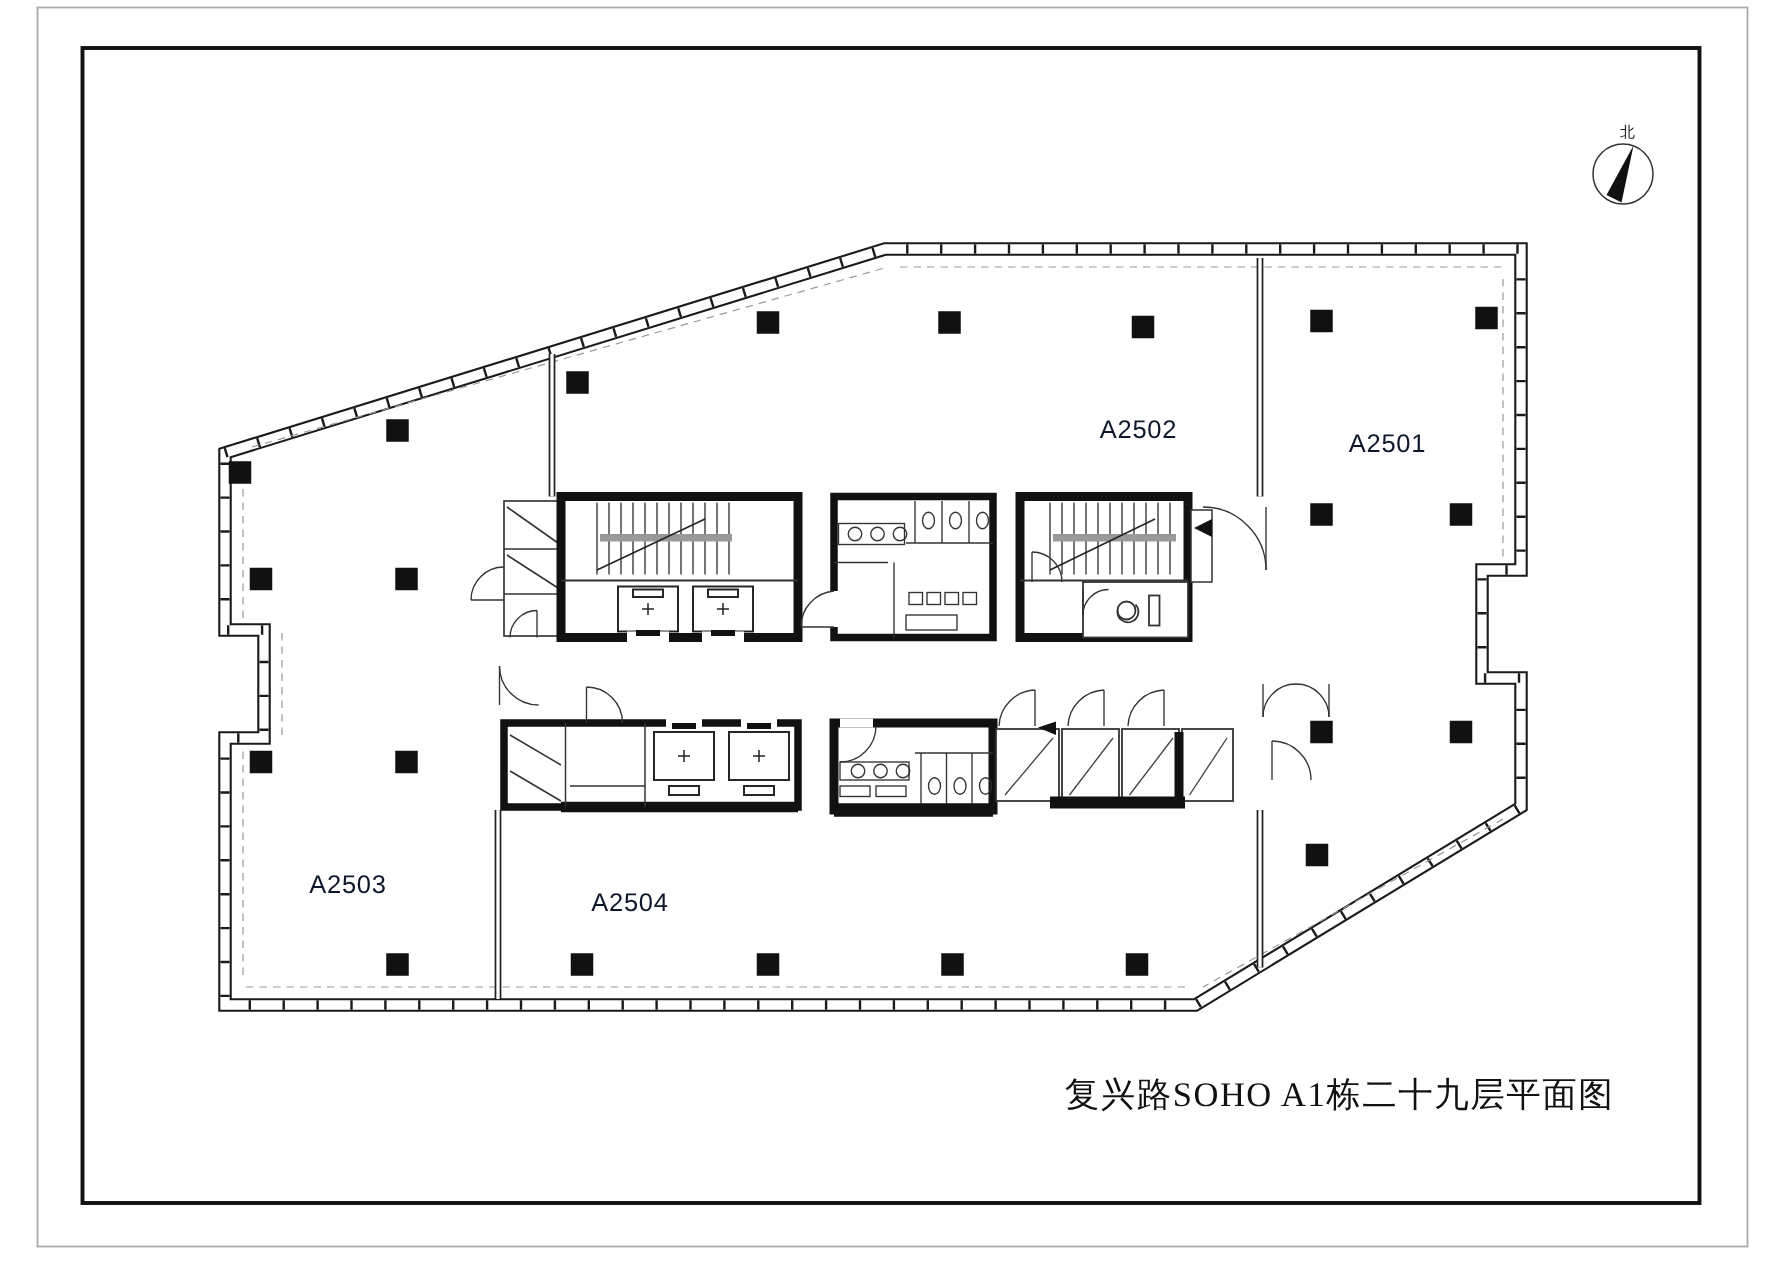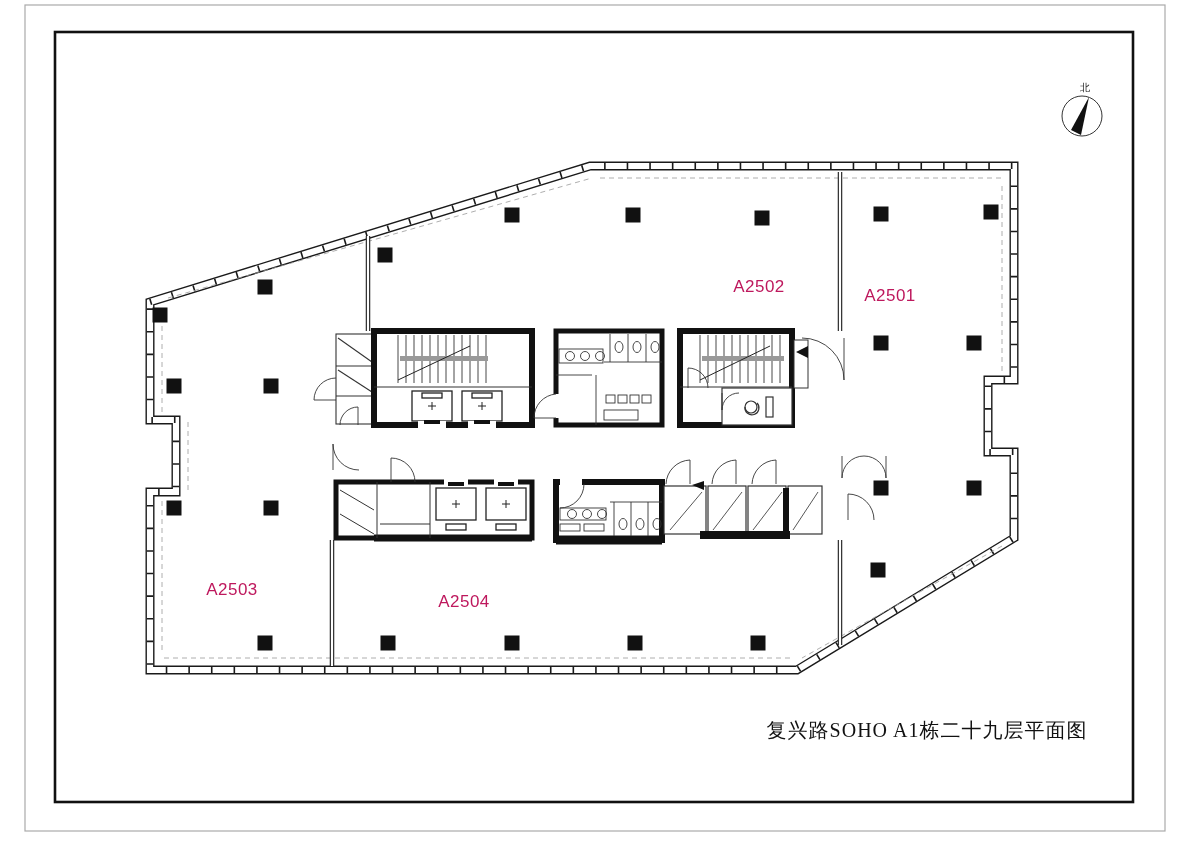--- a/index.html
+++ b/index.html
@@ -1,22 +1,22 @@
 <!DOCTYPE html>
 <html><head>
 <meta charset="utf-8">
 <style>
   html,body{margin:0;padding:0;background:#fff;}
   #page{position:relative;width:1191px;height:842px;background:#fff;overflow:hidden;
         font-family:"Liberation Sans", sans-serif;}
   #plan{position:absolute;left:0;top:0;}
-  .room-label{position:absolute;transform:translate(-50%,-50%);font-size:17px;color:#be185d;
+  .room-label{position:absolute;transform:translate(-50%,-50%);font-size:17px;color:#0f172a;
         letter-spacing:0.5px;font-family:"Liberation Sans", sans-serif;}
-  .plan-title{position:absolute;transform:translate(-50%,-50%);font-size:20px;color:#111;
-        font-family:"Liberation Serif","DejaVu Serif",serif;white-space:nowrap;letter-spacing:1px;margin-left:34px;}
+  .plan-title{position:absolute;transform:translate(-50%,-50%);font-size:23px;color:#111;
+        font-family:"Liberation Serif","DejaVu Serif",serif;white-space:nowrap;letter-spacing:1px;}
   .north-label{position:absolute;transform:translate(-50%,-50%);font-size:10px;color:#222;
         font-family:"Liberation Serif","DejaVu Serif",serif;}
 </style>
 </head>
 <body>
 
 <div id="page">
 
 <svg id="plan" width="1191" height="842" viewBox="0 0 1191 842" xmlns="http://www.w3.org/2000/svg">
 
@@ -290,20 +290,20 @@
         <rect x="627.5" y="635.5" width="15" height="15" fill="#111"></rect>
         <rect x="750.5" y="635.5" width="15" height="15" fill="#111"></rect>
       </g>
 
   <g>
     <circle cx="1082" cy="116" r="20" fill="none" stroke="#333" stroke-width="1"></circle>
     <polygon points="1089,97 1081,135 1071,130" fill="#111"></polygon>
   </g>
 </svg>
 
-<div class="room-label" style="left:890px;top:296px">A2501</div>
+<div class="room-label" style="left:925px;top:296px">A2501</div>
 <div class="room-label" style="left:759px;top:287px">A2502</div>
 <div class="room-label" style="left:232px;top:590px">A2503</div>
-<div class="room-label" style="left:464px;top:602px">A2504</div>
+<div class="room-label" style="left:420px;top:602px">A2504</div>
 <div class="plan-title" style="left:893px;top:730px">复兴路SOHO A1栋二十九层平面图</div>
 <div class="north-label" style="left:1085px;top:88px">北</div>
 
 </div>
 
 </body></html>

